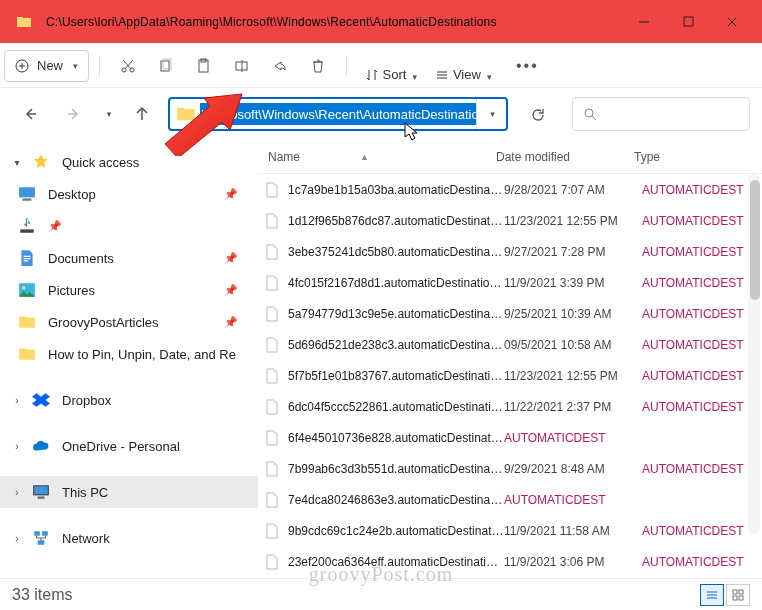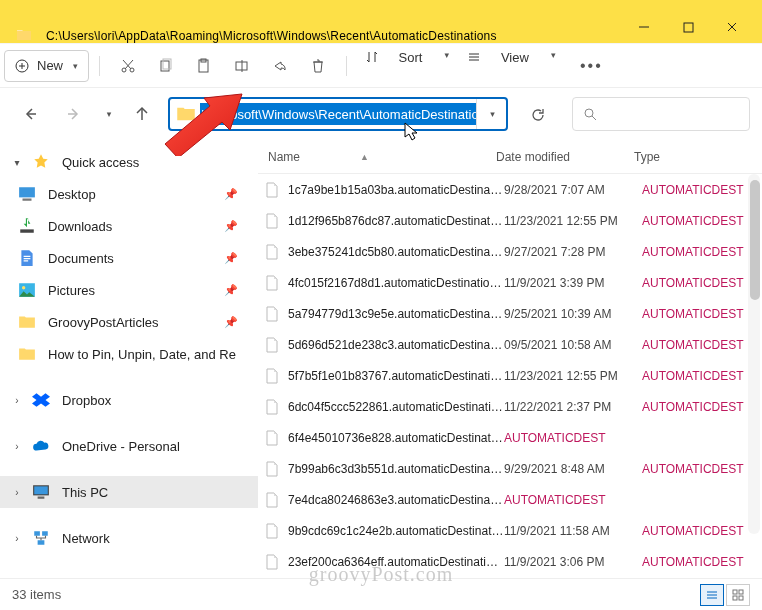--- a/index.html
+++ b/index.html
@@ -1,27 +1,27 @@
 <!DOCTYPE html>
 <html><head>
 <meta charset="utf-8">
 <style>
 * { margin: 0; padding: 0; box-sizing: border-box; font-family: "Segoe UI", Arial, sans-serif; }
 body { background: #fff; width: 762px; height: 610px; overflow: hidden; position: relative; }
 
-.titlebar { height: 44px; display: flex; align-items: flex-end; padding: 0 8px 0 16px; background: #fde047; border-bottom: 1px solid #f5f5f5; }
+.titlebar { height: 44px; display: flex; align-items: center; padding: 0 8px 0 16px; background: #ef4444; border-bottom: 1px solid #f5f5f5; }
 .title-icon { width: 16px; height: 16px; margin-right: 14px; }
 .title-text { flex: 1; font-size: 12px; color: #000; letter-spacing: 0.2px; }
 .winbtn { width: 44px; height: 32px; display: flex; align-items: center; justify-content: center; color: #222; }
 
 .toolbar { height: 44px; display: flex; align-items: center; padding: 0 4px; gap: 2px; border-bottom: 1px solid #eee; }
 .tbtn { height: 34px; min-width: 36px; display: flex; align-items: center; justify-content: center; border-radius: 4px; color: #555; padding: 0 6px; }
 .newbtn { border: 1px solid #d0d0d0; border-radius: 4px; padding: 0 10px; height: 32px; display: flex; align-items: center; gap: 8px; color: #333; font-size: 13px; }
 .divider { width: 1px; height: 20px; background: #ddd; margin: 0 8px; }
-.sortview { display:flex; align-items:flex-start; gap:20px; font-size:13px; color:#333; padding:0 8px; height:32px;}
+.sortview { display:flex; align-items:flex-end; gap:4px; font-size:13px; color:#333; padding:0 8px; height:32px;}
 .chev { font-size: 9px; color: #555; margin-left: 2px;}
 
 .navrow { height: 52px; display: flex; align-items: center; padding: 0 12px; gap: 8px; }
 .navbtn { width: 36px; height: 36px; display: flex; align-items:center; justify-content:center; color:#555; border-radius:4px;}
 .addressbar { flex:1; max-width:340px; height: 34px; border: 2px solid #0067c0; border-radius: 4px; display:flex; align-items:center; background:#fff; position:relative;}
 .addr-folder { width: 20px; height:20px; margin:0 4px 0 6px;}
 .addr-text { flex:1; height:22px; padding:0 2px; background:#0078d4; color:#fff; font-size:13px; display:flex; align-items:center; white-space:nowrap; overflow:hidden; }
 .addr-btn { width: 30px; height:30px; display:flex; align-items:center; justify-content:center; color:#555; border-left:1px solid #ddd;}
 .refresh { width:36px; height:34px; display:flex; align-items:center; justify-content:center; color:#555; margin-left:4px;}
 .searchbox { flex:1; height:34px; border:1px solid #ddd; border-radius:4px; display:flex; align-items:center; padding:0 10px; color:#777; margin-left:8px;}
@@ -47,21 +47,21 @@
 .filelist { flex:1; overflow:hidden;}
 .row { display:flex; align-items:center; height:31px; font-size:12px; color:#222; padding-left:6px;}
 .ficon { width:16px; height:16px; margin-right: 8px;}
 .fname { width: 216px; white-space:nowrap; overflow:hidden; text-overflow:ellipsis;}
 .fdate { width: 138px; color:#444;}
 .ftype { flex:1; color:#be185d; white-space:nowrap; overflow:hidden;}
 
 .scrollbar { position:absolute; right:2px; top:34px; width:12px; height:360px; background:#f5f5f5; border-radius:6px;}
 .thumb { position:absolute; right:2px; top:40px; width:10px; height:120px; background:#c8c8c8; border-radius:5px;}
 
-.statusbar { height: 32px; display:flex; align-items:center; padding: 0 12px; font-size:13px; color:#555; border-top:1px solid #eee; justify-content:space-between;}
+.statusbar { height: 32px; display:flex; align-items:center; padding: 0 12px; font-size:16px; color:#555; border-top:1px solid #eee; justify-content:space-between;}
 .sb-right { display:flex; gap:2px;}
 .viewbtn { width:24px; height:22px; border:1px solid #ccc; display:flex; align-items:center; justify-content:center;}
 .viewbtn.active { background:#e6f1fb; border-color:#0067c0;}
 
 .red-arrow { position:absolute; left:160px; top:86px; pointer-events:none; z-index:10;}
 .watermark { position:absolute; bottom:24px; left:50%; transform:translateX(-50%); font-size:20px; font-family: Georgia, serif; color:#aaa; letter-spacing:1px; opacity:0.6; pointer-events:none;}
 .cursor-ptr { position:absolute; left:404px; top:122px; pointer-events:none; z-index:11;}
 
 svg.folder-yellow { fill: #ffd86b; }
 </style>
@@ -220,21 +220,20 @@
           <rect x="4" y="12" width="8" height="2" fill="#777"></rect>
         </svg>
       <span class="sb-label">Desktop</span>
       <span class="sb-pin">📌</span>
     </div>
     <div class="sb-item sb-sub">
       <svg class="sb-icon" viewBox="0 0 16 16">
           <path fill="#28a745" d="M8 1v8l-3-3h2V1h2v5h2z"></path>
           <rect x="2" y="11" width="12" height="3" fill="#444"></rect>
         </svg>
-      <span class="sb-label">Downloads</span>
       <span class="sb-pin">📌</span>
     </div>
     <div class="sb-item sb-sub">
       <svg class="sb-icon" viewBox="0 0 16 16">
           <path fill="#4a8fe7" d="M3 1h7l3 3v11H3z"></path>
           <path fill="#fff" d="M5 6h6v1H5zm0 2h6v1H5zm0 2h4v1H5z"></path>
         </svg>
       <span class="sb-label">Documents</span>
       <span class="sb-pin">📌</span>
     </div>

